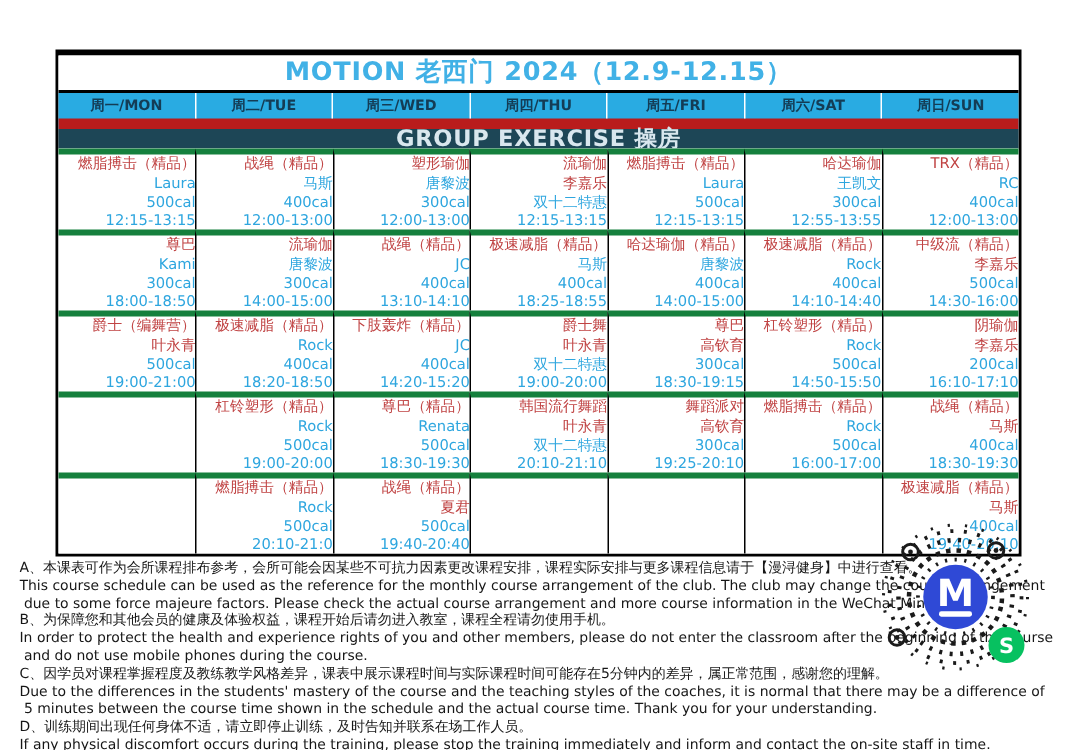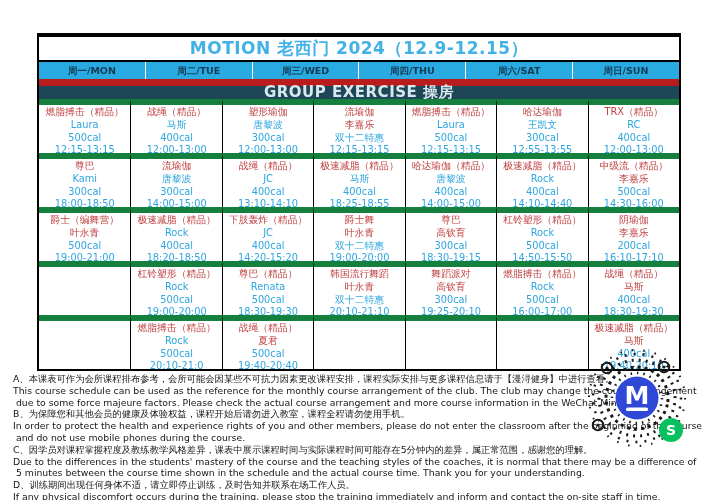--- a/index.html
+++ b/index.html
@@ -33,22 +33,22 @@
   .group-row{
     height:13px;line-height:13px;text-align:center;
     background:var(--group-bg,#1d4656);color:var(--group-text,#d9e7ee);
     font-size:15px;font-weight:bold;letter-spacing:0.5px;
   }
   .grid{
     display:grid;grid-template-columns:repeat(7,1fr);
     grid-auto-rows:54px;background:#fff;
   }
   .cell{
-    border-left:1px solid #000;border-top:6px solid #15803d;
-    text-align:center;font-size:9.8px;line-height:12.8px;
+    border-left:1px solid #000;border-top:4px solid #15803d;
+    text-align:right;font-size:9.8px;line-height:12.8px;
     padding-top:1px;overflow:hidden;box-sizing:border-box;white-space:nowrap;
   }
   .grid .cell:nth-child(7n+1){border-left:none;}
   .cell .name{color:var(--class-name-red,#c04343);}
   .cell .blue{color:var(--cell-blue,#2ea6df);}
   .cell .red{color:var(--class-name-red,#c04343);}
   .notes{
     position:absolute;left:13px;top:345px;width:694px;
     font-size:9.3px;line-height:11.8px;color:#161616;z-index:1;margin-top:28px;
   }
@@ -58,20 +58,21 @@
 </head>
 <body>
 
 <div class="schedule-table">
   <div class="title-row">MOTION 老西门 2024（12.9-12.15）</div>
   <div class="days-row">
       <div class="day-cell">周一/MON</div>
       <div class="day-cell">周二/TUE</div>
       <div class="day-cell">周三/WED</div>
       <div class="day-cell">周四/THU</div>
+      <div class="day-cell">周五/FRI</div>
       <div class="day-cell">周六/SAT</div>
       <div class="day-cell">周日/SUN</div>
     </div>
   <div class="group-row">GROUP EXERCISE 操房</div>
   <div class="grid">
       <div class="cell">
         <div class="l name">燃脂搏击（精品）</div>
         <div class="l blue">Laura</div>
         <div class="l blue">500cal</div>
         <div class="l blue">12:15-13:15</div>

